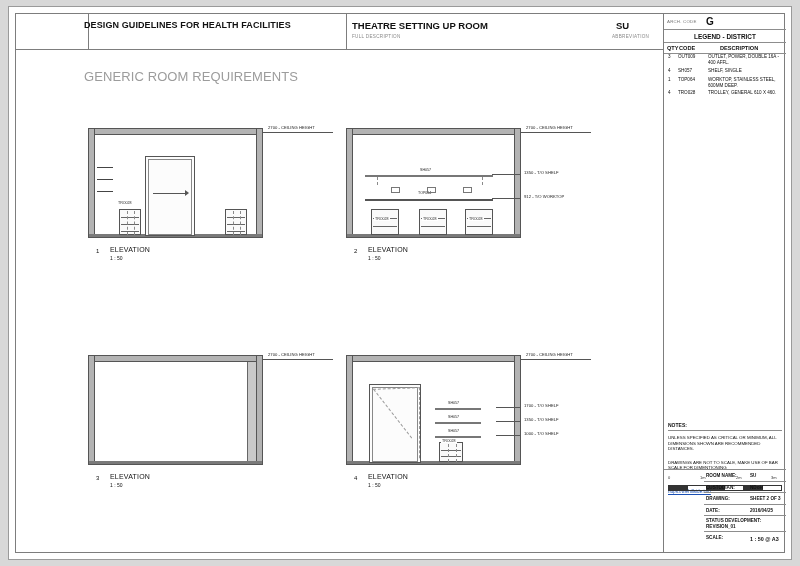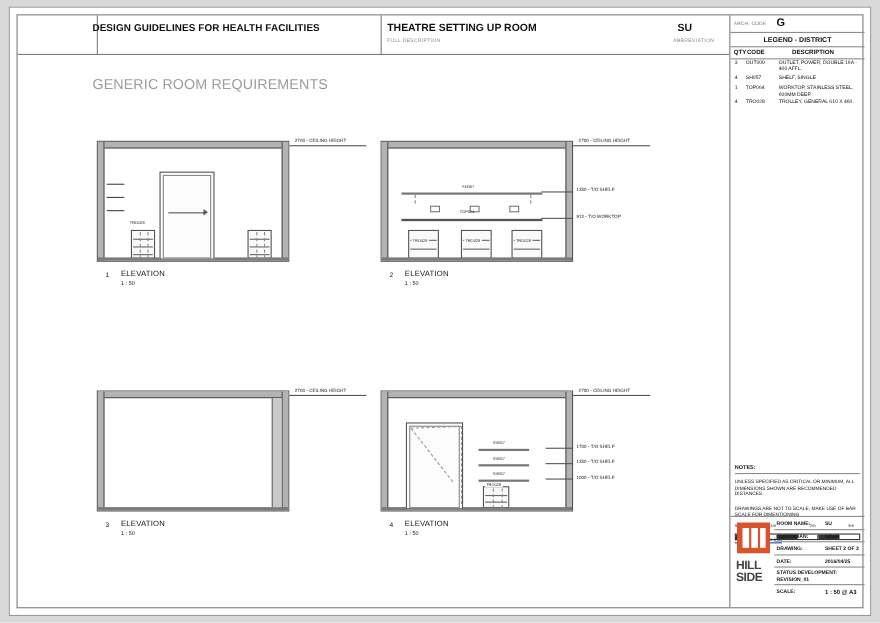--- a/index.html
+++ b/index.html
@@ -217,31 +217,20 @@
         <div></div>
           <div></div>
           <div></div>
           <div></div>
           <div></div>
           <div></div>
       </div>
     </div>
 
     <div class="bottomblock">
-      <div class="hs-logo">
-        <div class="hs-sq">
-          <div class="g1"></div>
-            <div class="g2"></div>
-            <div class="g3"></div>
-        </div>
-        <div class="hs-word">
-          <span>HILL</span><br>
-          <span>SIDE</span>
-        </div>
-      </div>
       <div class="bb-table">
         <div class="bb-row">
           <span class="k">ROOM NAME:</span>
           <span class="v">SU</span>
         </div>
         <div class="bb-row">
           <span class="k">CUSTODIAN:</span>
           <span class="v">NDoH</span>
         </div>
         <div class="bb-row">

